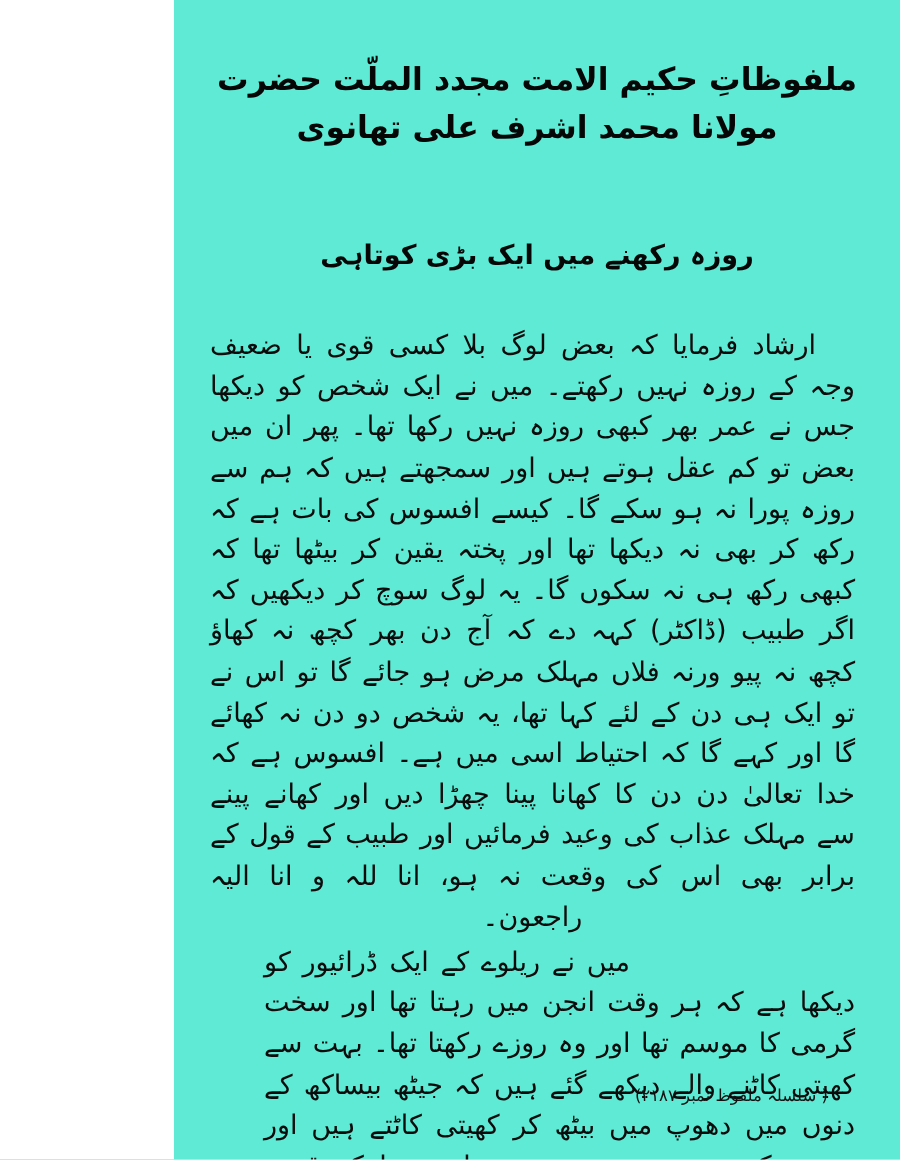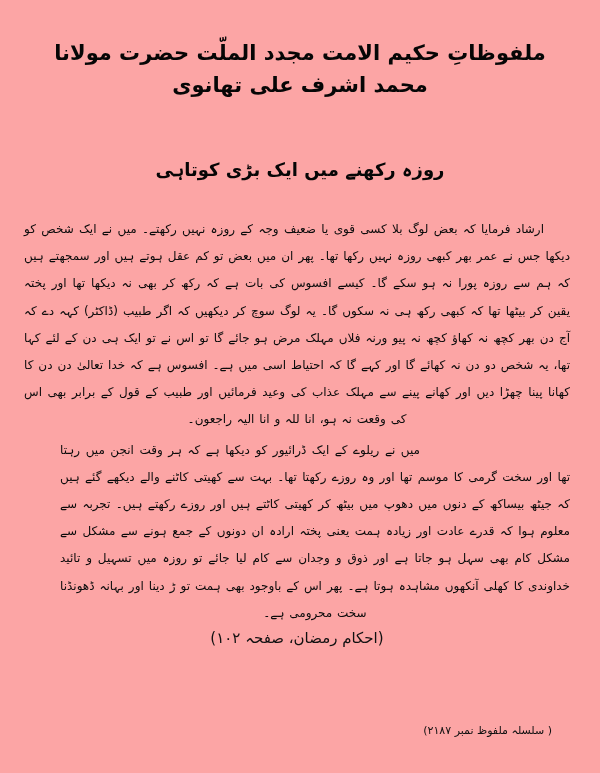--- a/index.html
+++ b/index.html
@@ -10,24 +10,24 @@
   body {
     width: 600px;
     height: 773px;
     background: #ffffff;
     font-family: "DejaVu Sans", "Liberation Sans", sans-serif;
     color: #0a0a0a;
     overflow: hidden;
     position: relative;
   }
   .page {
-    width: 600px;
+    width: 484px;
     height: 773px;
     box-sizing: border-box;
-    background: #fca5a5;
+    background: #5eead4;
     position: relative;
     padding: 0;
   }
   .title-block {
     padding-top: 38px;
     text-align: center;
   }
   .doc-title {
     font-size: 21px;
     font-weight: 700;
@@ -52,21 +52,21 @@
     margin-top: 58px;
     margin-bottom: 0;
     direction: rtl;
   }
   .body-area {
     margin-top: 36px;
     padding: 0 30px 0 24px;
     direction: rtl;
   }
   .para {
-    font-size: 12px;
+    font-size: 18px;
     line-height: 27.2px;
     text-align: justify;
     text-align-last: center;
     color: #0b0b0b;
     margin: 0 0 2px 0;
     direction: rtl;
     word-spacing: 1px;
   }
   .para.first {
     text-indent: 26px;

